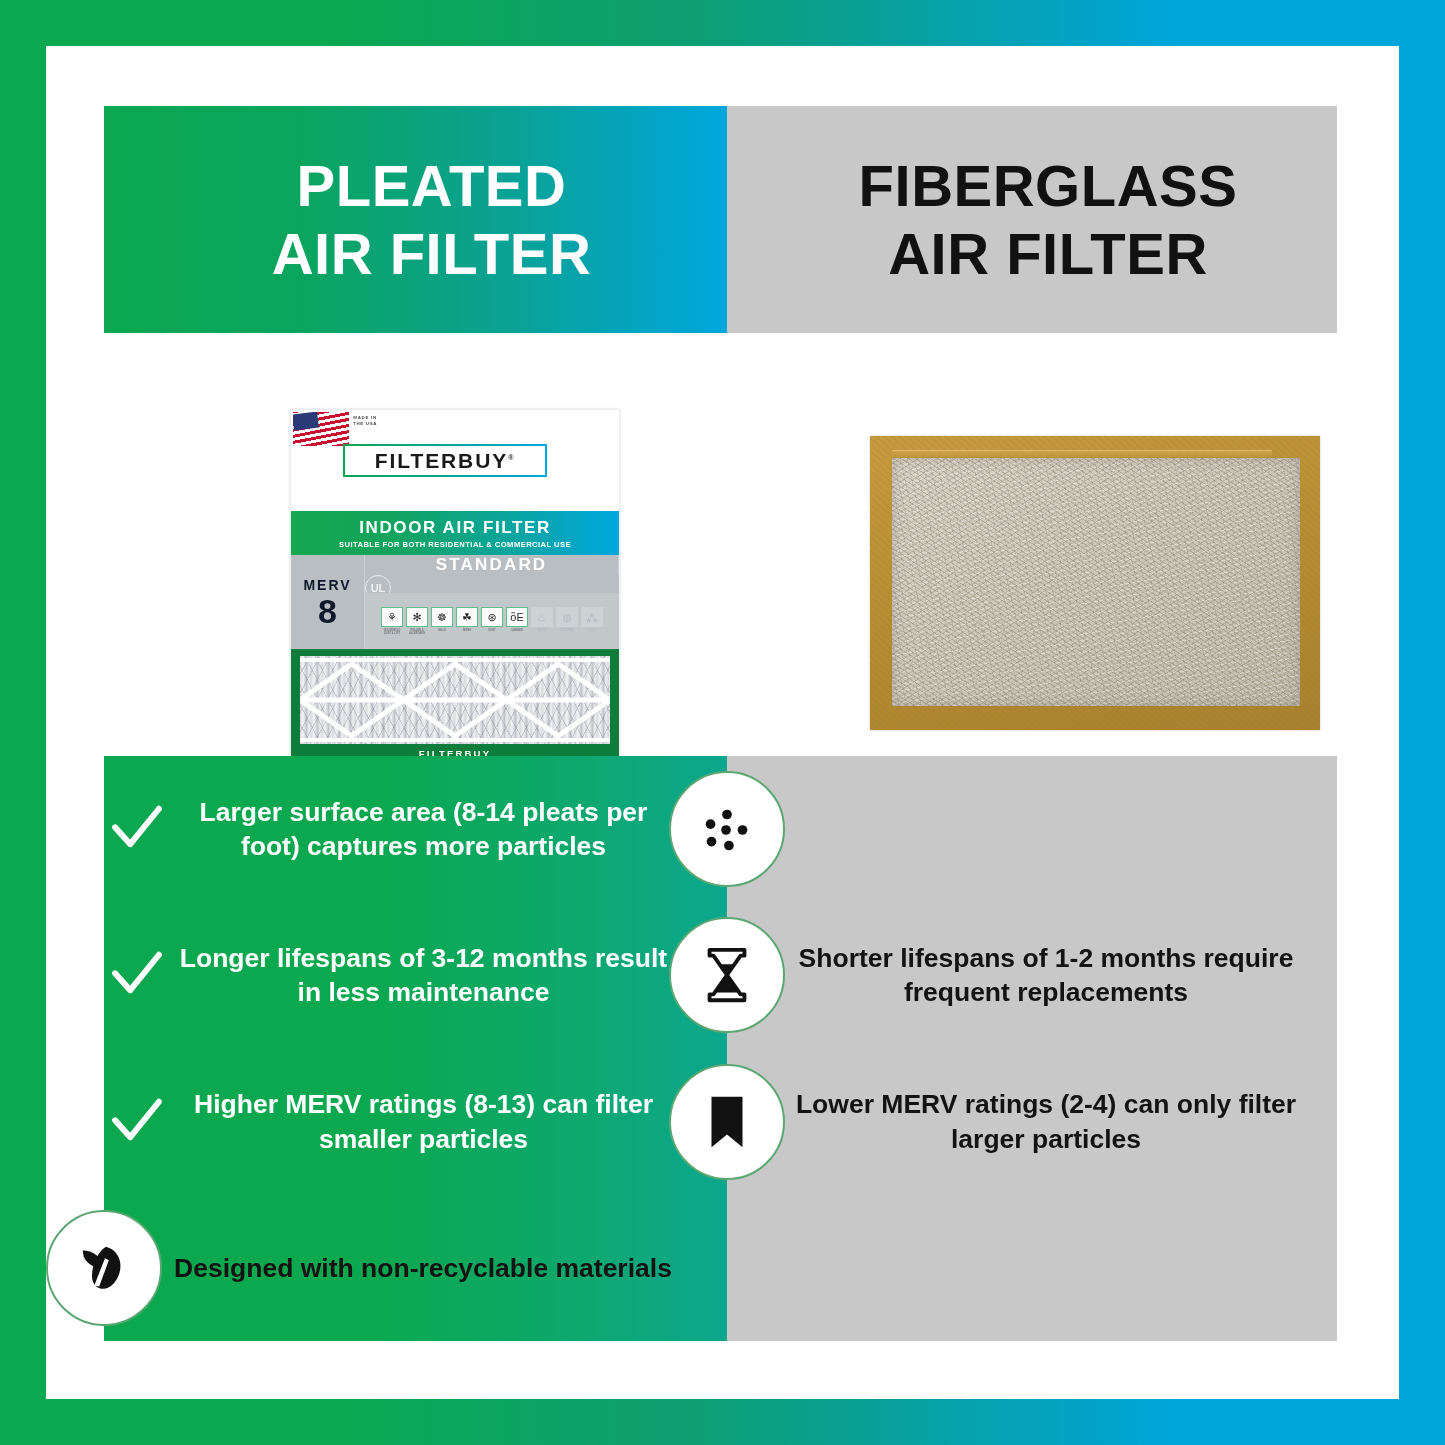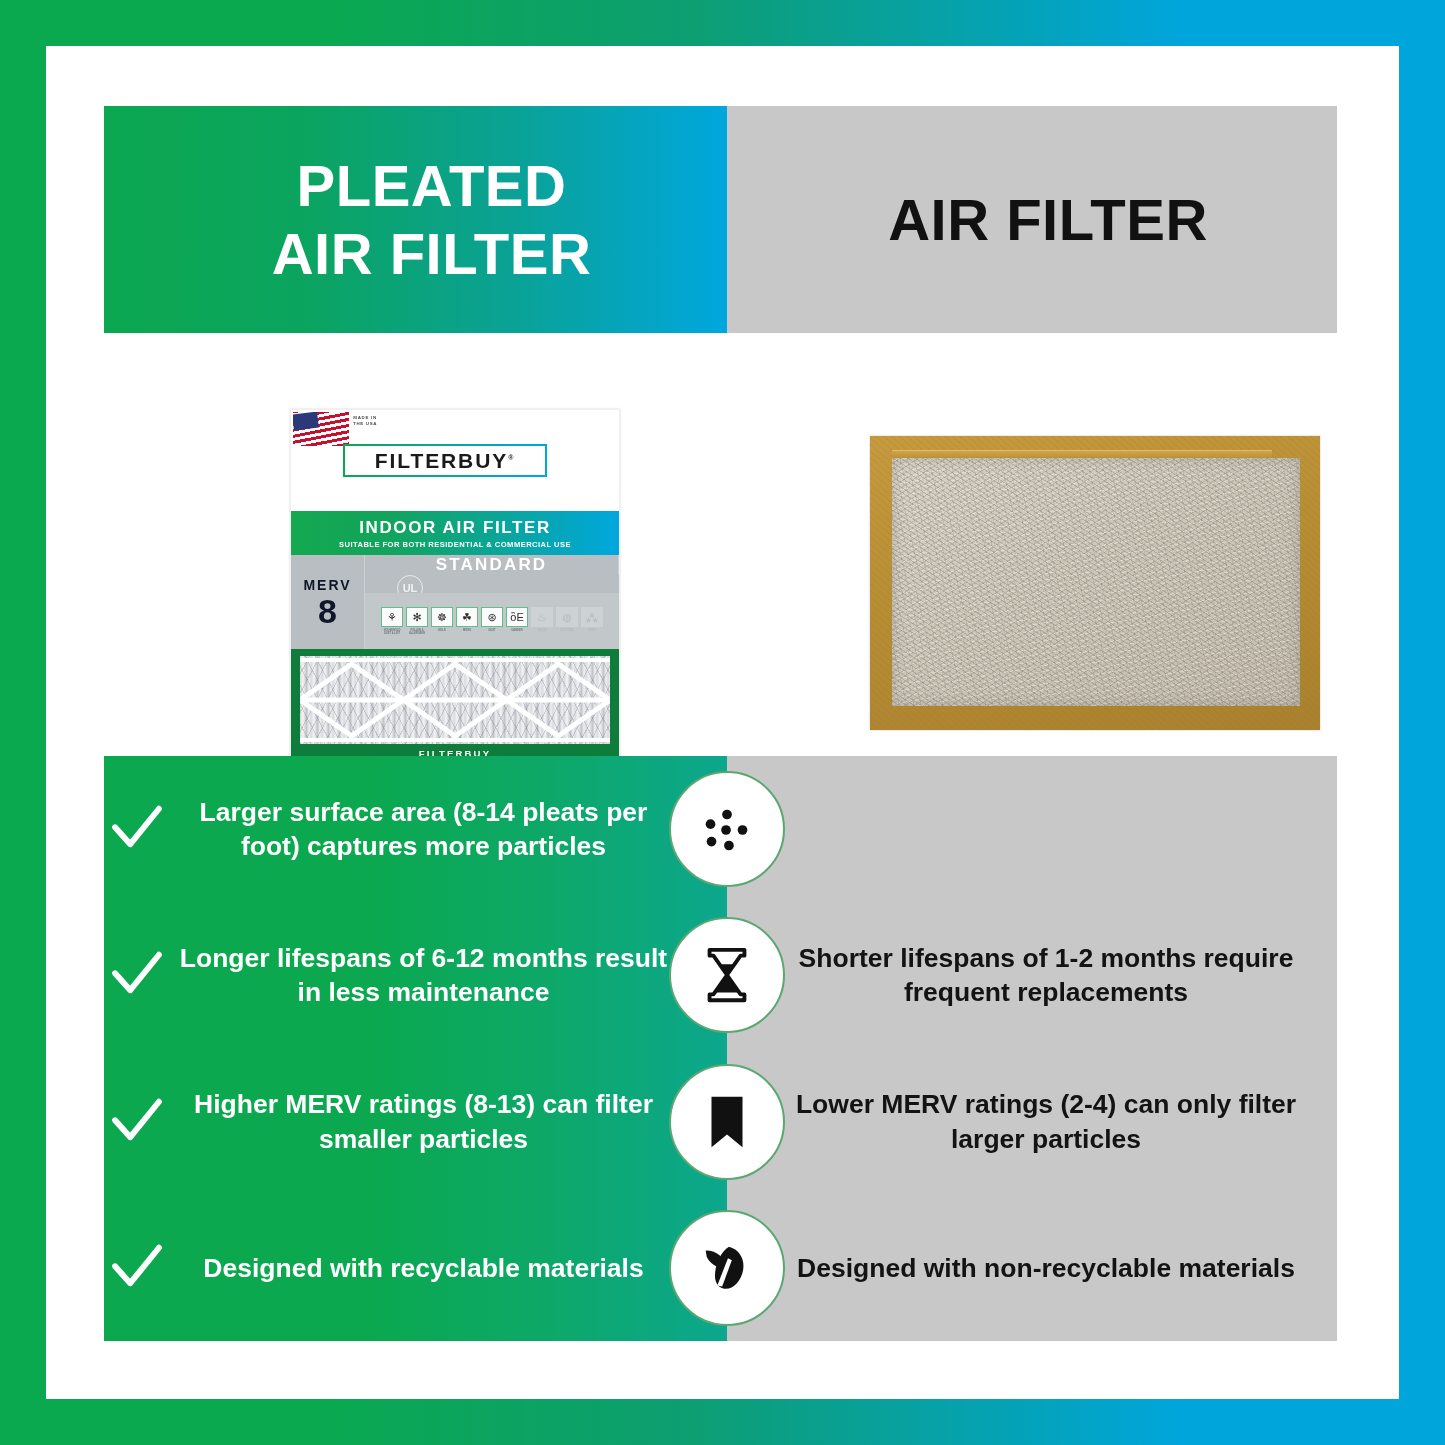--- a/index.html
+++ b/index.html
@@ -165,21 +165,21 @@
   #merv-label { font-size: 14px; font-weight: bold; letter-spacing: 2px; }
   #merv-value { font-size: 34px; font-weight: bold; line-height: 1; margin-top: 1px; }
   #spec-right { flex: 1; display: flex; flex-direction: column; }
   #spec-top { height: 38px; display: flex; align-items: stretch; flex-direction: column; }
   #std-cell {
     flex: 1; display: flex; align-items: center; justify-content: center;
     color: #ffffff; font-size: 17px; font-weight: bold; letter-spacing: 2.2px;
     border-right: 1px solid #cdd1d4;
   }
   #ul-cell {
-    width: 58px; display: flex; align-items: center; justify-content: flex-end;
+    width: 58px; display: flex; align-items: center; justify-content: flex-start;
   }
   #ul-mark {
     width: 26px; height: 26px; border-radius: 50%;
     border: 1.6px solid #e9ebec;
     display: flex; align-items: center; justify-content: center;
     font-size: 11px; font-weight: bold; color: #f0f2f3;
   }
   #icon-strip {
     flex: 1;
     display: flex; align-items: center; justify-content: center;
@@ -359,20 +359,21 @@
 
     <div id="headers">
       <div class="hdr" id="hdr-pleated">
         <div class="hdr-title">
           <div>PLEATED</div>
           <div>AIR FILTER</div>
         </div>
       </div>
       <div class="hdr" id="hdr-fiberglass">
         <div class="hdr-title">
+          <div>FIBERGLASS</div>
           <div>AIR FILTER</div>
         </div>
       </div>
     </div>
 
     <div id="products">
 
       <div id="pleated-pack">
 
         <div id="pack-top">
@@ -504,21 +505,21 @@
               </div>
             </div>
           </div>
           <div class="row">
             <div class="cell-left">
               <div class="check">
                 <svg viewBox="0 0 64 64">
                   <path d="M6 30 L24 50 L58 8" fill="none" stroke="#ffffff" stroke-width="7" stroke-linecap="round" stroke-linejoin="round"></path>
                 </svg>
               </div>
-              <div class="left-text">Longer lifespans of 6-12 months result in less maintenance</div>
+              <div class="left-text">Longer lifespans of 3-12 months result in less maintenance</div>
             </div>
             <div class="icon-col">
               <div class="mid-icon">
                 <svg viewBox="0 0 64 64">
                   <path d="M14 6 h36 v6 h-4 l-14 20 14 20 h4 v6 h-36 v-6 h4 l14-20 -14-20 h-4 z" fill="none" stroke="#111" stroke-width="4" stroke-linejoin="round"></path>
                   <path d="M32 32 L20 50 h24 z" fill="#111"></path>
                   <path d="M32 32 L24 21 h16 z" fill="#111"></path>
                 </svg>
               </div>
             </div>
@@ -540,28 +541,20 @@
                 <svg viewBox="0 0 64 64">
                   <path d="M16 6 h32 v52 l-16-13 -16 13 z" fill="#111"></path>
                 </svg>
               </div>
             </div>
             <div class="cell-right">
               <div class="right-text">Lower MERV ratings (2-4) can only filter larger particles</div>
             </div>
           </div>
           <div class="row">
-            <div class="cell-left">
-              <div class="check">
-                <svg viewBox="0 0 64 64">
-                  <path d="M6 30 L24 50 L58 8" fill="none" stroke="#ffffff" stroke-width="7" stroke-linecap="round" stroke-linejoin="round"></path>
-                </svg>
-              </div>
-              <div class="left-text">Designed with recyclable materials</div>
-            </div>
             <div class="icon-col">
               <div class="mid-icon">
                 <svg viewBox="0 0 64 64">
                   <g fill="#111">
                     <path d="M34 10 C50 14 54 34 42 48 C34 57 22 54 20 44 C18 33 24 16 34 10 Z"></path>
                     <path d="M10 14 C22 14 30 22 31 32 C24 33 14 28 11 20 Z"></path>
                     <path d="M33 22 L22 50 L27 51 L37 24 Z" fill="#fff"></path>
                   </g>
                 </svg>
               </div>

